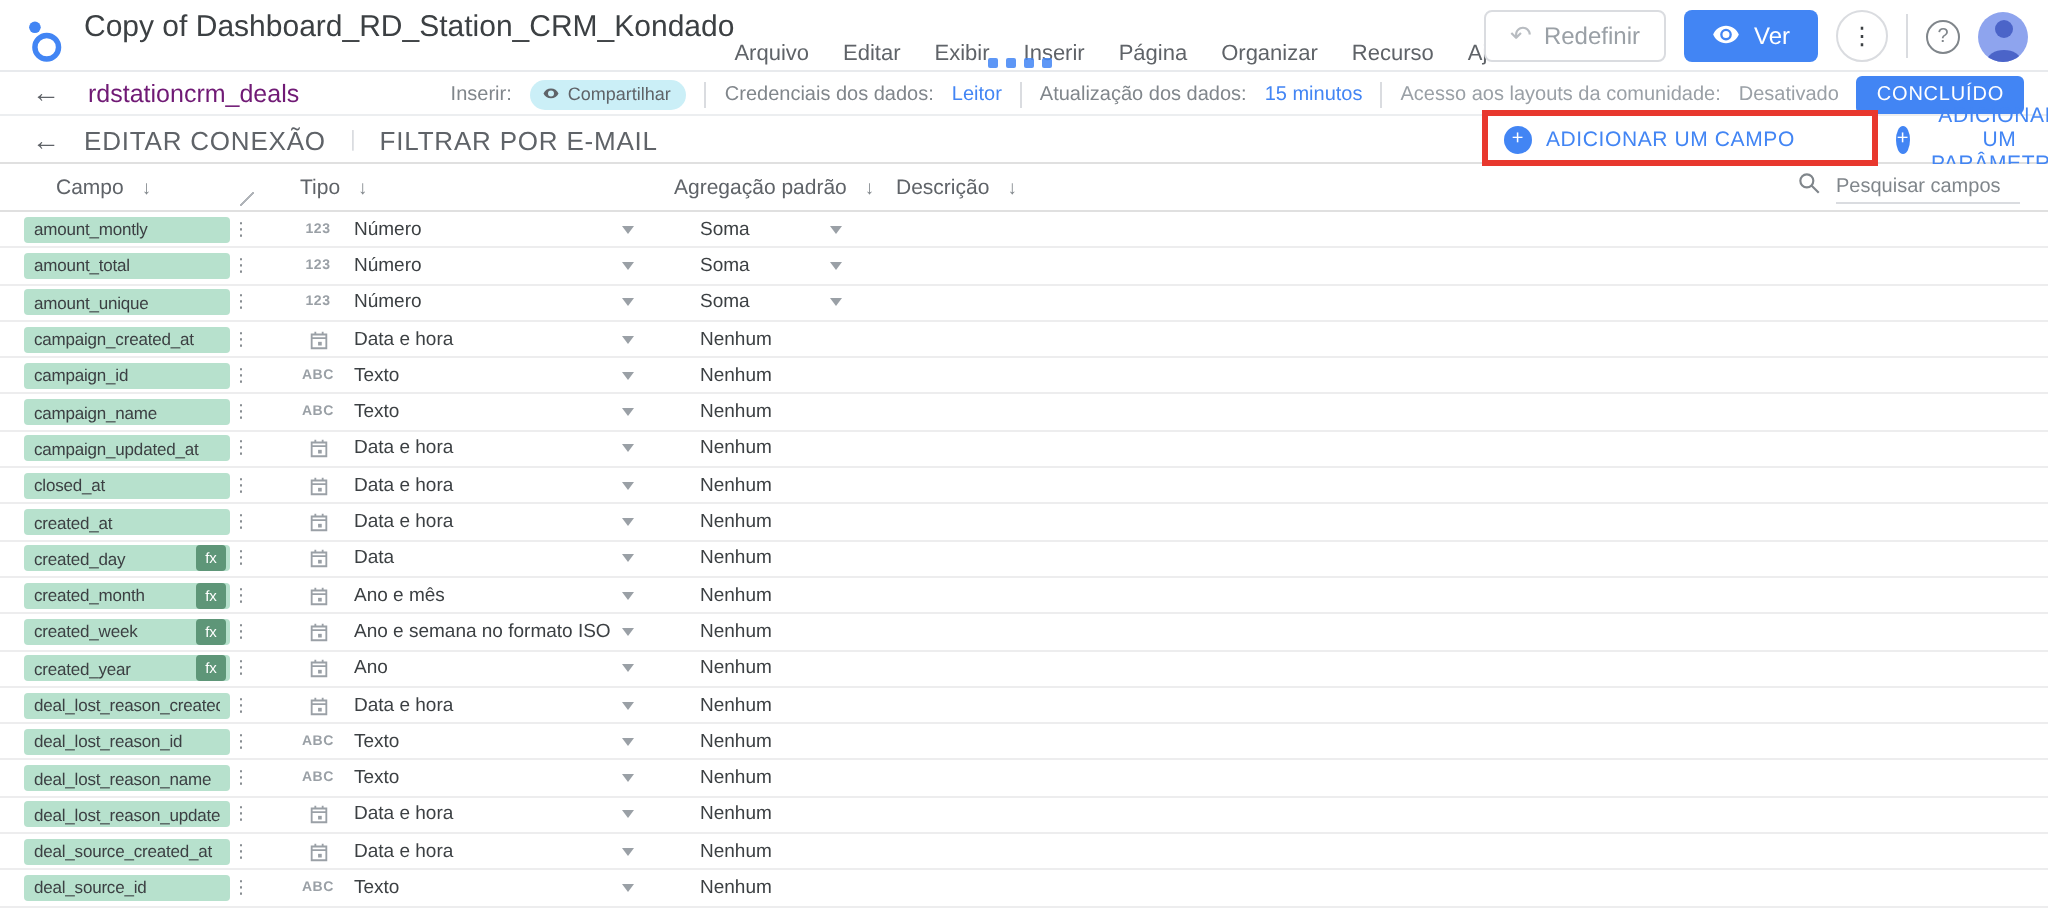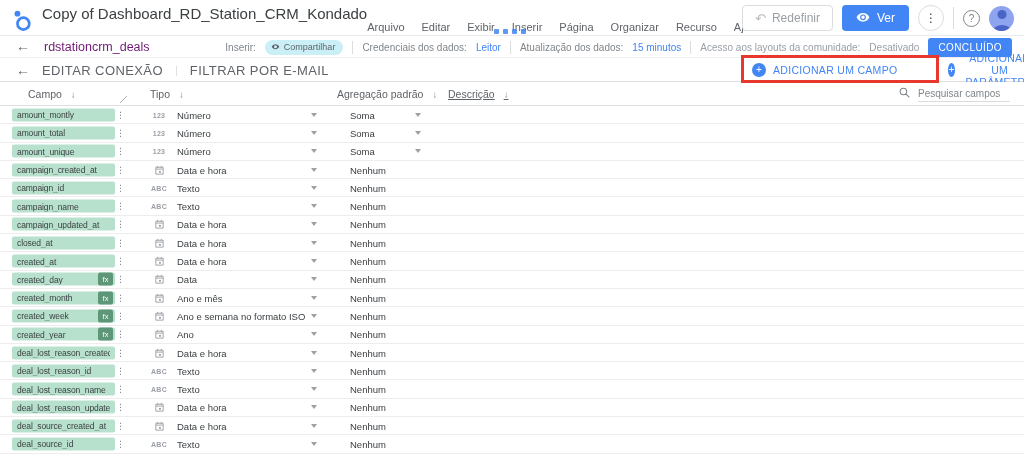--- a/index.html
+++ b/index.html
@@ -54,21 +54,21 @@
   .add-btn{position:absolute;top:0;height:24px;display:flex;align-items:center;gap:7px;font-size:10.5px;font-weight:500;color:var(--accent);letter-spacing:.3px;background:none;border:none;}
   .add-field{left:752px;}
   .add-param{left:948px;}
   .plus-circle{width:14px;height:14px;border-radius:50%;background:var(--accent);color:#fff;font-size:10px;line-height:13px;text-align:center;display:inline-block;}
   .annotation{position:absolute;left:741px;top:55px;width:198px;height:28px;border:3px solid var(--red);z-index:50;pointer-events:none;}
 
   
   .thead{position:absolute;left:0;top:82px;width:1024px;height:24px;border-bottom:1px solid var(--border);background:#fff;}
   .th{position:absolute;top:0;height:24px;display:flex;align-items:center;gap:9px;font-size:10.5px;color:var(--muted);}
   .sort{font-size:9.5px;color:#80868b;}
-  .th-campo{left:28px;}.th-tipo{left:150px;}.th-agg{left:337px;}.th-desc{left:448px;text-decoration:underline;}
+  .th-campo{left:28px;}.th-tipo{left:150px;}.th-agg{left:337px;}.th-desc{left:448px;}
   .resize-handle{position:absolute;left:120px;bottom:2px;width:7px;height:7px;
     background:linear-gradient(135deg,transparent 46%,#b0b4b9 46%,#b0b4b9 56%,transparent 56%);}
   .search{position:absolute;right:14px;top:3px;display:flex;align-items:center;gap:7px;}
   .search input{border:none;border-bottom:1px solid #dadce0;outline:none;width:92px;font-size:10px;color:#3c4043;padding:2px 0;}
   .search input::placeholder{color:#80868b;}
 
   
   .tbody{position:absolute;left:0;top:106px;width:1024px;}
   .section-label{height:15px;line-height:15px;padding-left:16px;font-size:9.5px;color:#80868b;letter-spacing:.4px;}
   .row{position:relative;height:18.3px;border-bottom:1px solid #ededee;background:#fff;}

